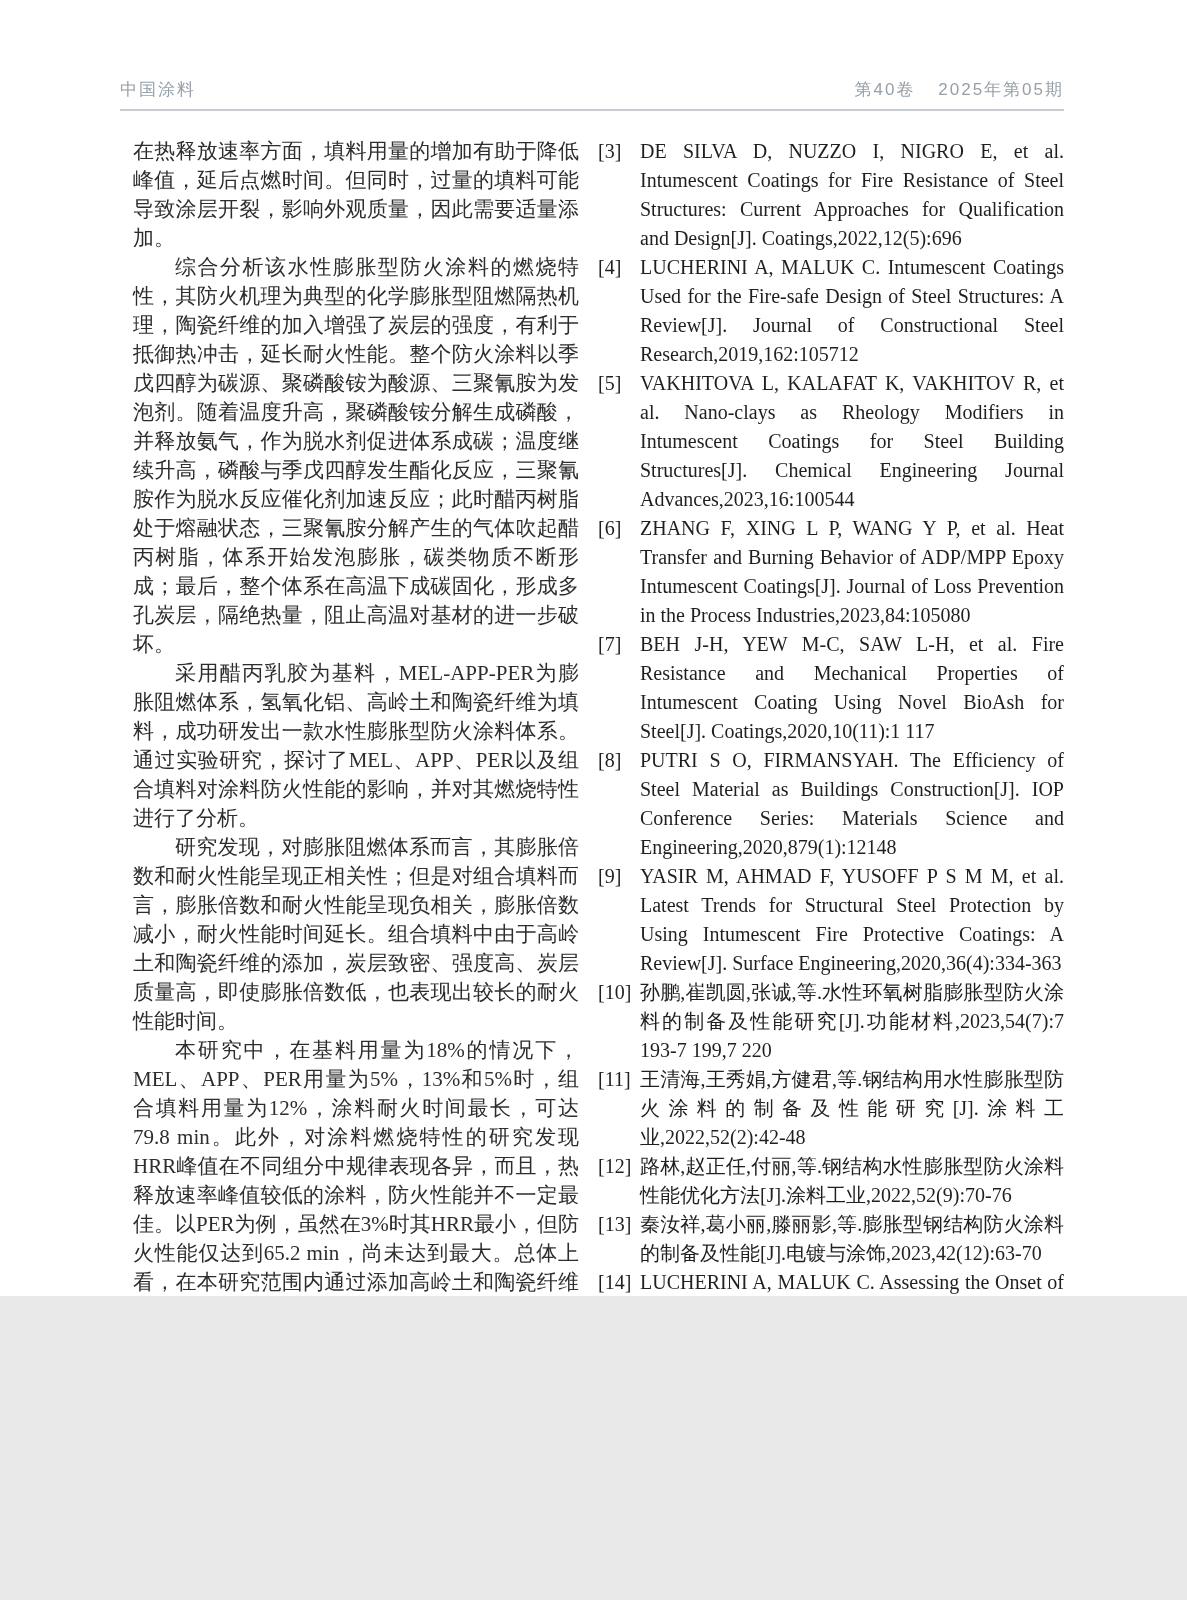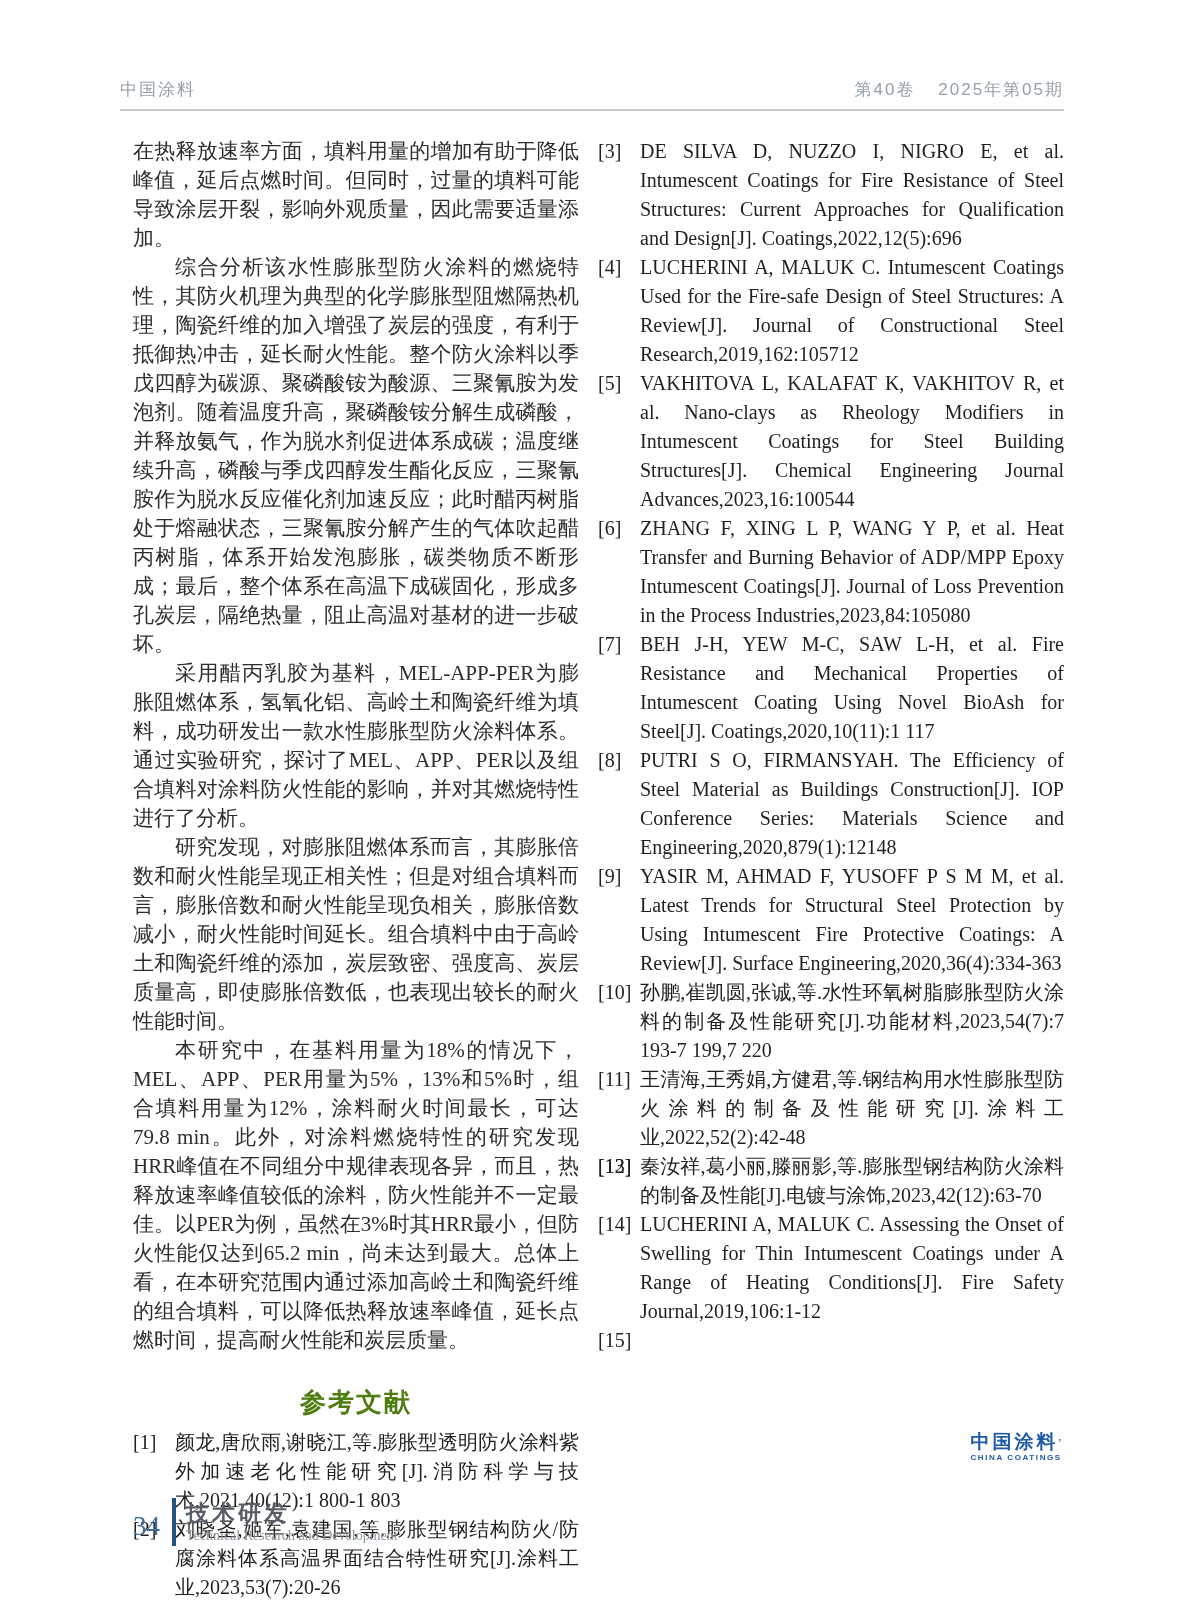--- a/index.html
+++ b/index.html
@@ -1,18 +1,18 @@
 <!DOCTYPE html>
 <html><head>
 <meta charset="utf-8">
 <style>
   html,body { margin:0; padding:0; background:#e9e9e9; }
   .page {
     position:relative;
-    width:1187px; height:1600px;
+    width:1187px; height:1296px;
     margin:0 auto;
     background:#ffffff;
     overflow:hidden;
     font-family:"Liberation Serif","DejaVu Serif",serif;
     color:#2d2d2d;
   }
   
   .header {
     position:absolute; top:78px; left:120px; width:944px;
     display:flex; justify-content:space-between; align-items:baseline;
@@ -157,21 +157,21 @@
       <div class="ref">
         <span class="ref-num">[9]</span><span>YASIR M, AHMAD F, YUSOFF P S M M, et al. Latest Trends for Structural Steel Protection by Using Intumescent Fire Protective Coatings: A Review[J]. Surface Engineering,2020,36(4):334-363</span>
       </div>
       <div class="ref">
         <span class="ref-num">[10]</span><span>孙鹏,崔凯圆,张诚,等.水性环氧树脂膨胀型防火涂料的制备及性能研究[J].功能材料,2023,54(7):7 193-7 199,7 220</span>
       </div>
       <div class="ref">
         <span class="ref-num">[11]</span><span>王清海,王秀娟,方健君,等.钢结构用水性膨胀型防火涂料的制备及性能研究[J].涂料工业,2022,52(2):42-48</span>
       </div>
       <div class="ref">
-        <span class="ref-num">[12]</span>
+        <span class="ref-num">[12]</span><span>路林,赵正任,付丽,等.钢结构水性膨胀型防火涂料性能优化方法[J].涂料工业,2022,52(9):70-76</span>
       </div>
       <div class="ref">
         <span class="ref-num">[13]</span><span>秦汝祥,葛小丽,滕丽影,等.膨胀型钢结构防火涂料的制备及性能[J].电镀与涂饰,2023,42(12):63-70</span>
       </div>
       <div class="ref">
         <span class="ref-num">[14]</span><span>LUCHERINI A, MALUK C. Assessing the Onset of Swelling for Thin Intumescent Coatings under A Range of Heating Conditions[J]. Fire Safety Journal,2019,106:1-12</span>
       </div>
       <div class="ref">
         <span class="ref-num">[15]</span>
       </div>

